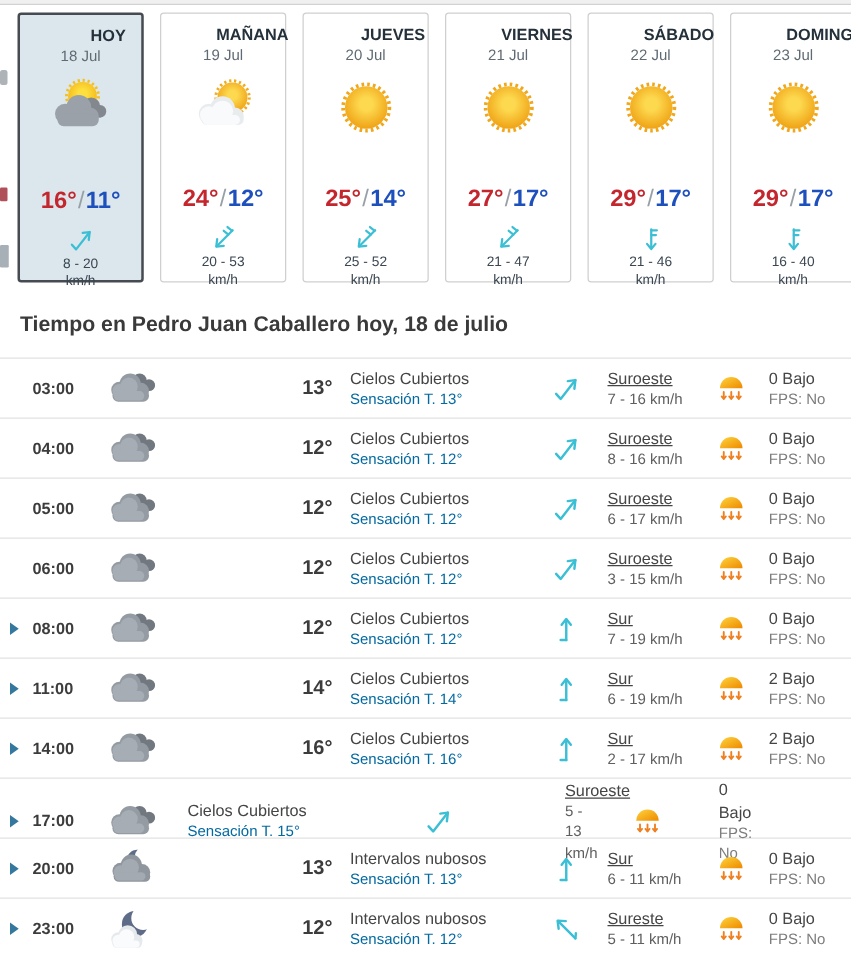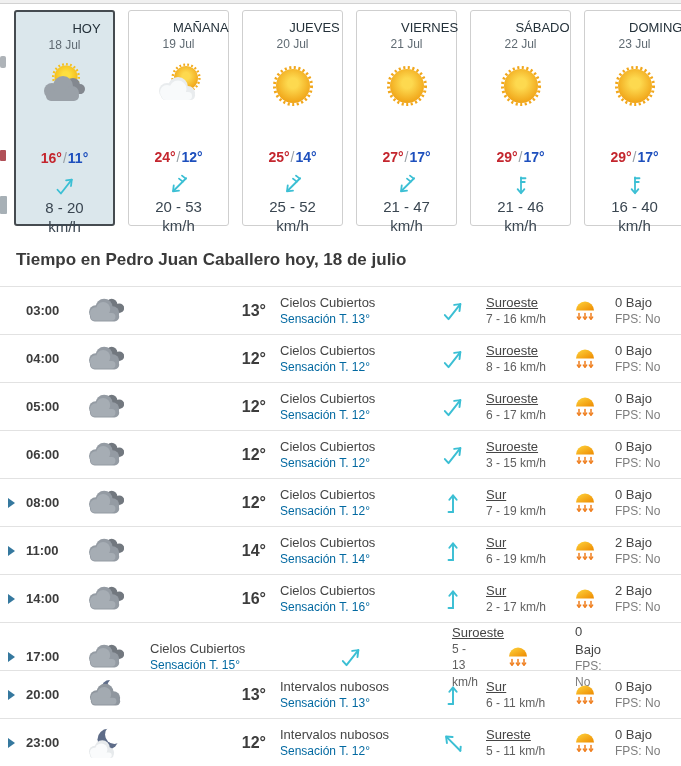--- a/index.html
+++ b/index.html
@@ -3,31 +3,31 @@
 <meta charset="utf-8">
 <style>
   html,body{margin:0;padding:0;background:#fff;}
   body{width:681px;height:766px;font-family:"Liberation Sans","DejaVu Sans",sans-serif;color:#3c3c3c;overflow:hidden;position:relative;}
   .topbar{height:3px;background:#f0f0f0;border-bottom:1px solid #d2d2d2;}
 
   
   .cards-strip{position:relative;display:flex;gap:13px;padding:6px 0 6px 14px;align-items:flex-start;}
   .day-card{box-sizing:border-box;flex:0 0 auto;width:101px;height:216px;border:1px solid #cfcfcf;border-radius:3px;background:#fff;text-align:center;padding-top:9px;cursor:pointer;}
   .day-card.selected{background:#dbe7ec;border:2px solid #454b50;}
-  .day-name{font-size:13px;font-weight:normal;color:#24313a;padding-left:44px;}
+  .day-name{font-size:13px;font-weight:bold;color:#24313a;padding-left:44px;}
   .day-date{font-size:12px;color:#5f6a72;margin-top:2px;}
   .day-icon{width:60px;height:56px;margin:6px auto 0;}
   .day-icon svg{width:100%;height:100%;}
-  .day-temps{margin-top:36px;font-size:14px;font-weight:bold;}
+  .day-temps{margin-top:36px;font-size:19px;font-weight:bold;}
   .tmax{color:#c4262e;}
   .slash{color:#98a0a6;font-weight:normal;padding:0 1px;}
   .tmin{color:#1d4fbd;}
   .day-arrow{width:24px;height:24px;margin:8px auto 0;}
   .day-arrow svg{width:100%;height:100%;}
-  .day-wind{font-size:15px;color:#3a4651;line-height:1.25;margin-top:1px;}
+  .day-wind{font-size:11px;color:#3a4651;line-height:1.25;margin-top:1px;}
 
   
   .ghost{position:absolute;left:0;top:10px;width:8px;height:216px;overflow:hidden;}
   .ghost .b1{position:absolute;top:42px;left:0;width:6px;height:12px;background:#aeb3b8;border-radius:2px;}
   .ghost .b2{position:absolute;top:136px;left:0;width:6px;height:11px;background:#b05058;border-radius:1px;}
   .ghost .b3{position:absolute;top:182px;left:0;width:7px;height:18px;background:#a7b0b6;border-radius:1px;}
 
   
   .section-title{margin:18px 0 16px 16px;font-size:17px;font-weight:bold;color:#3a3a3a;}
 

